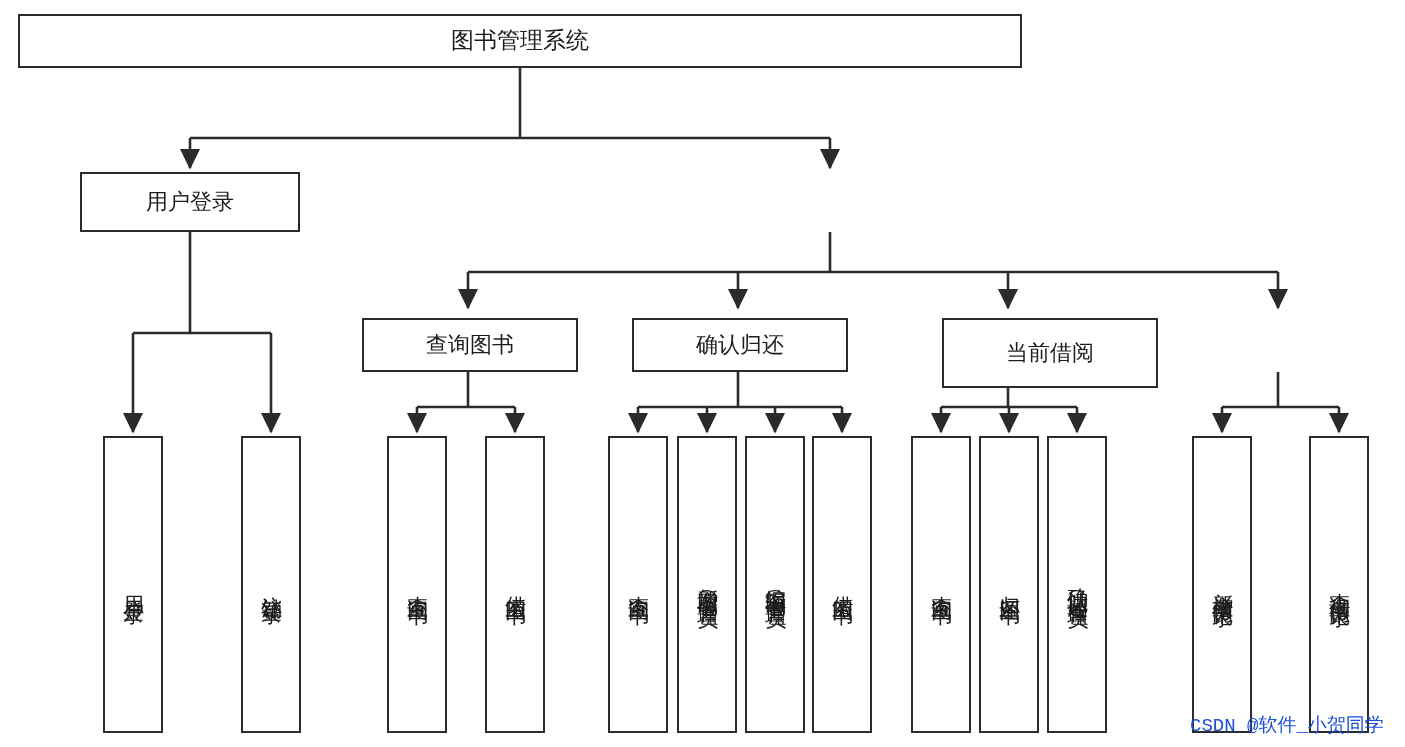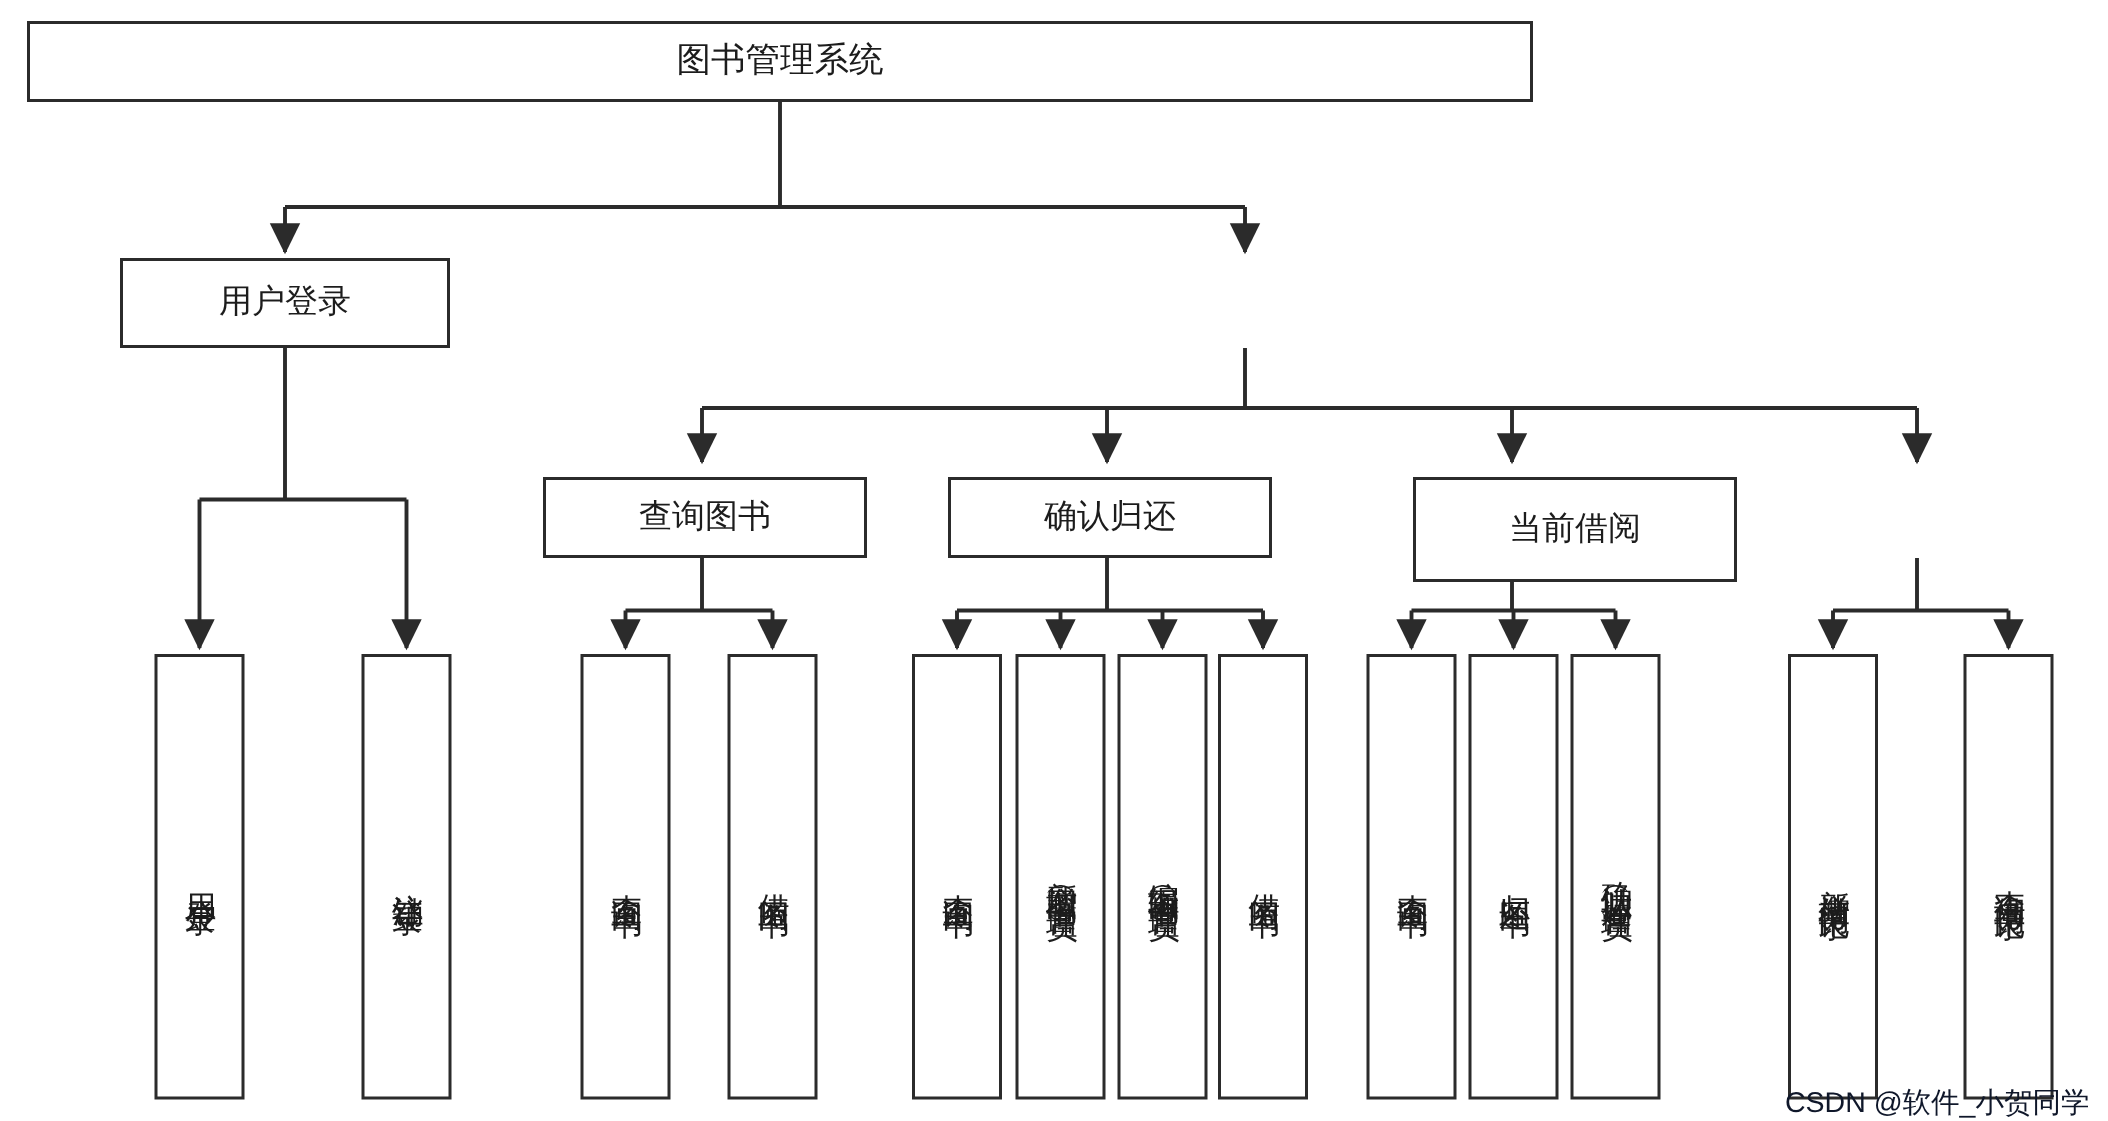--- a/index.html
+++ b/index.html
@@ -49,26 +49,25 @@
     font-size: 23px;
   }
   .node.vertical .label {
     writing-mode: vertical-rl;
     text-orientation: upright;
     font-size: 21px;
     letter-spacing: 3px;
   }
   .watermark {
     position: absolute;
-    color: #0f172a;
+    color: #1d4ed8;
     font-size: 19px;
     white-space: nowrap;
     z-index: 3;
-    font-family: Liberation Sans, sans-serif;
-    margin-top: 10px;
+    font-family: Liberation Mono, monospace;
   }
 </style>
 </head>
 <body>
 
 <div id="diagram-root">
 
   <svg class="edges" viewBox="0 0 1405 747" xmlns="http://www.w3.org/2000/svg">
     <defs>
       <marker id="arrowhead" markerWidth="9" markerHeight="9" refX="7.4" refY="4.5" orient="auto" markerUnits="strokeWidth">

